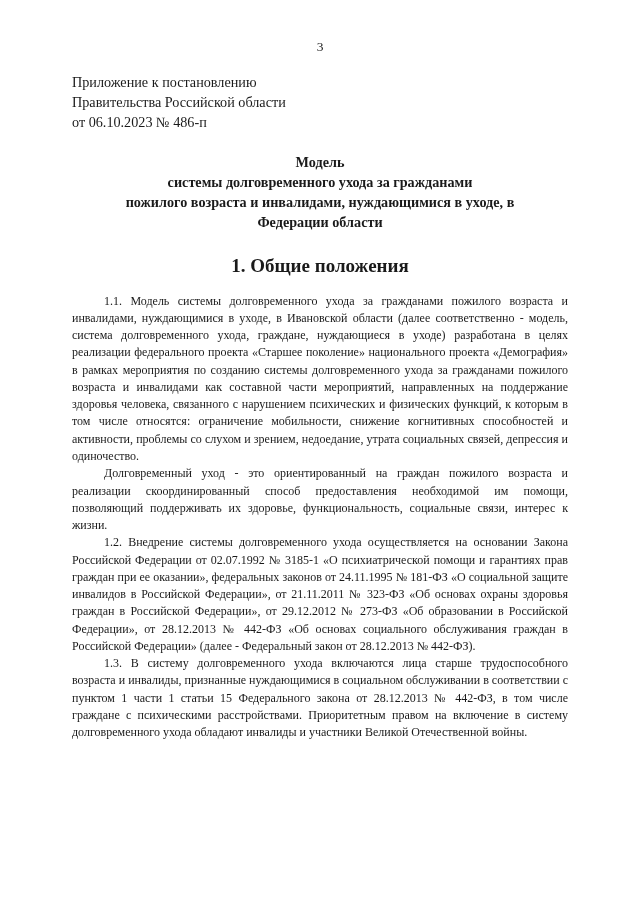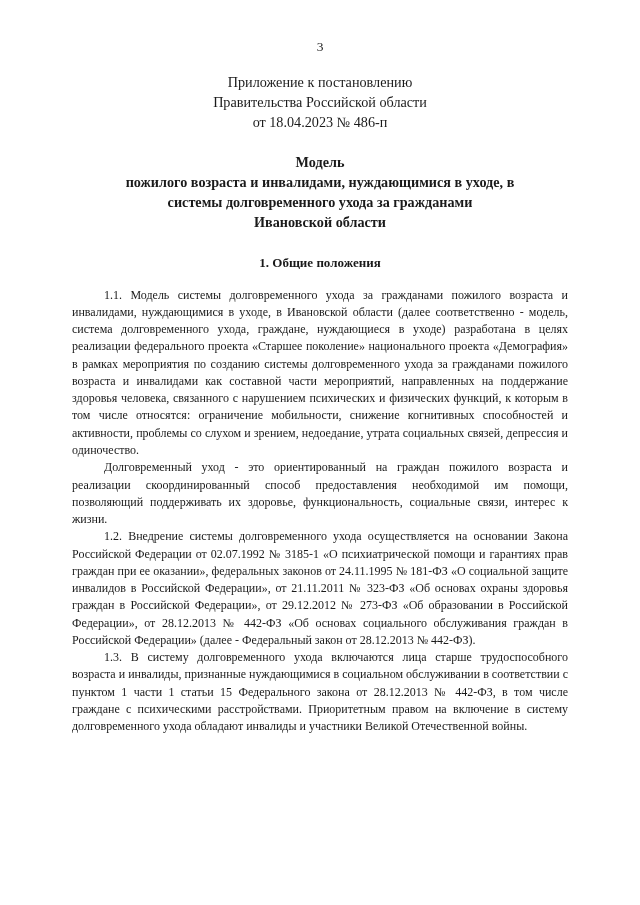--- a/index.html
+++ b/index.html
@@ -21,21 +21,21 @@
     box-sizing: border-box;
     padding: 40px 72px 20px 72px;
   }
   .page-number {
     text-align: center;
     font-size: 13.5px;
     line-height: 1;
     margin-bottom: 18px;
   }
   .appendix-block {
-    text-align: center;
+    text-align: left;
     font-size: 14.2px;
     line-height: 1.42;
     margin-bottom: 20px;
   }
   .appendix-block div {
     white-space: nowrap;
   }
   .doc-title {
     text-align: center;
     font-weight: bold;
@@ -43,21 +43,21 @@
     line-height: 1.42;
     margin-top: 18px;
     margin-bottom: 14px;
   }
   .doc-title .line {
     display: block;
   }
   .section-heading {
     text-align: center;
     font-weight: bold;
-    font-size: 13px;
+    font-size: 19px;
     margin-top: 22px;
     margin-bottom: 16px;
   }
   p.body-par {
     text-align: justify;
     text-justify: inter-word;
     font-size: 12px;
     line-height: 1.44;
     margin: 0;
     text-indent: 32px;
@@ -73,28 +73,28 @@
 </head>
 <body>
 
 <div class="page">
 
   <div class="page-number">3</div>
 
   <div class="appendix-block">
     <div>Приложение к постановлению</div>
     <div>Правительства Российской области</div>
-    <div>от 18.04.2023 № 486-п</div>
+    <div>от 06.10.2023 № 486-п</div>
   </div>
 
   <div class="doc-title">
     <span class="line">Модель</span>
+    <span class="line">системы долговременного ухода за гражданами</span>
     <span class="line">пожилого возраста и инвалидами, нуждающимися в уходе, в</span>
-    <span class="line">системы долговременного ухода за гражданами</span>
-    <span class="line">Ивановской области</span>
+    <span class="line">Федерации области</span>
   </div>
 
   <div class="section-heading">1. Общие положения</div>
 
   <p class="body-par">1.1. Модель системы долговременного ухода за гражданами пожилого возраста и инвалидами, нуждающимися в уходе, в Ивановской области (далее соответственно - модель, система долговременного ухода, граждане, нуждающиеся в уходе) разработана в целях реализации федерального проекта «Старшее поколение» национального проекта «Демография» в рамках мероприятия по созданию системы долговременного ухода за гражданами пожилого возраста и инвалидами как составной части мероприятий, направленных на поддержание здоровья человека, связанного с нарушением психических и физических функций, к которым в том числе относятся: ограничение мобильности, снижение когнитивных способностей и активности, проблемы со слухом и зрением, недоедание, утрата социальных связей, депрессия и одиночество.</p>
   <p class="body-par tight">Долговременный уход - это ориентированный на граждан пожилого возраста и реализации скоординированный способ предоставления необходимой им помощи, позволяющий поддерживать их здоровье, функциональность, социальные связи, интерес к жизни.</p>
   <p class="body-par tight">1.2. Внедрение системы долговременного ухода осуществляется на основании Закона Российской Федерации от 02.07.1992 № 3185-1 «О психиатрической помощи и гарантиях прав граждан при ее оказании», федеральных законов от 24.11.1995 № 181-ФЗ «О социальной защите инвалидов в Российской Федерации», от 21.11.2011 № 323-ФЗ «Об основах охраны здоровья граждан в Российской Федерации», от 29.12.2012 № 273-ФЗ «Об образовании в Российской Федерации», от 28.12.2013 № 442-ФЗ «Об основах социального обслуживания граждан в Российской Федерации» (далее - Федеральный закон от 28.12.2013 № 442-ФЗ).</p>
   <p class="body-par tight">1.3. В систему долговременного ухода включаются лица старше трудоспособного возраста и инвалиды, признанные нуждающимися в социальном обслуживании в соответствии с пунктом 1 части 1 статьи 15 Федерального закона от 28.12.2013 № 442-ФЗ, в том числе граждане с психическими расстройствами. Приоритетным правом на включение в систему долговременного ухода обладают инвалиды и участники Великой Отечественной войны.</p>
 
 </div>

